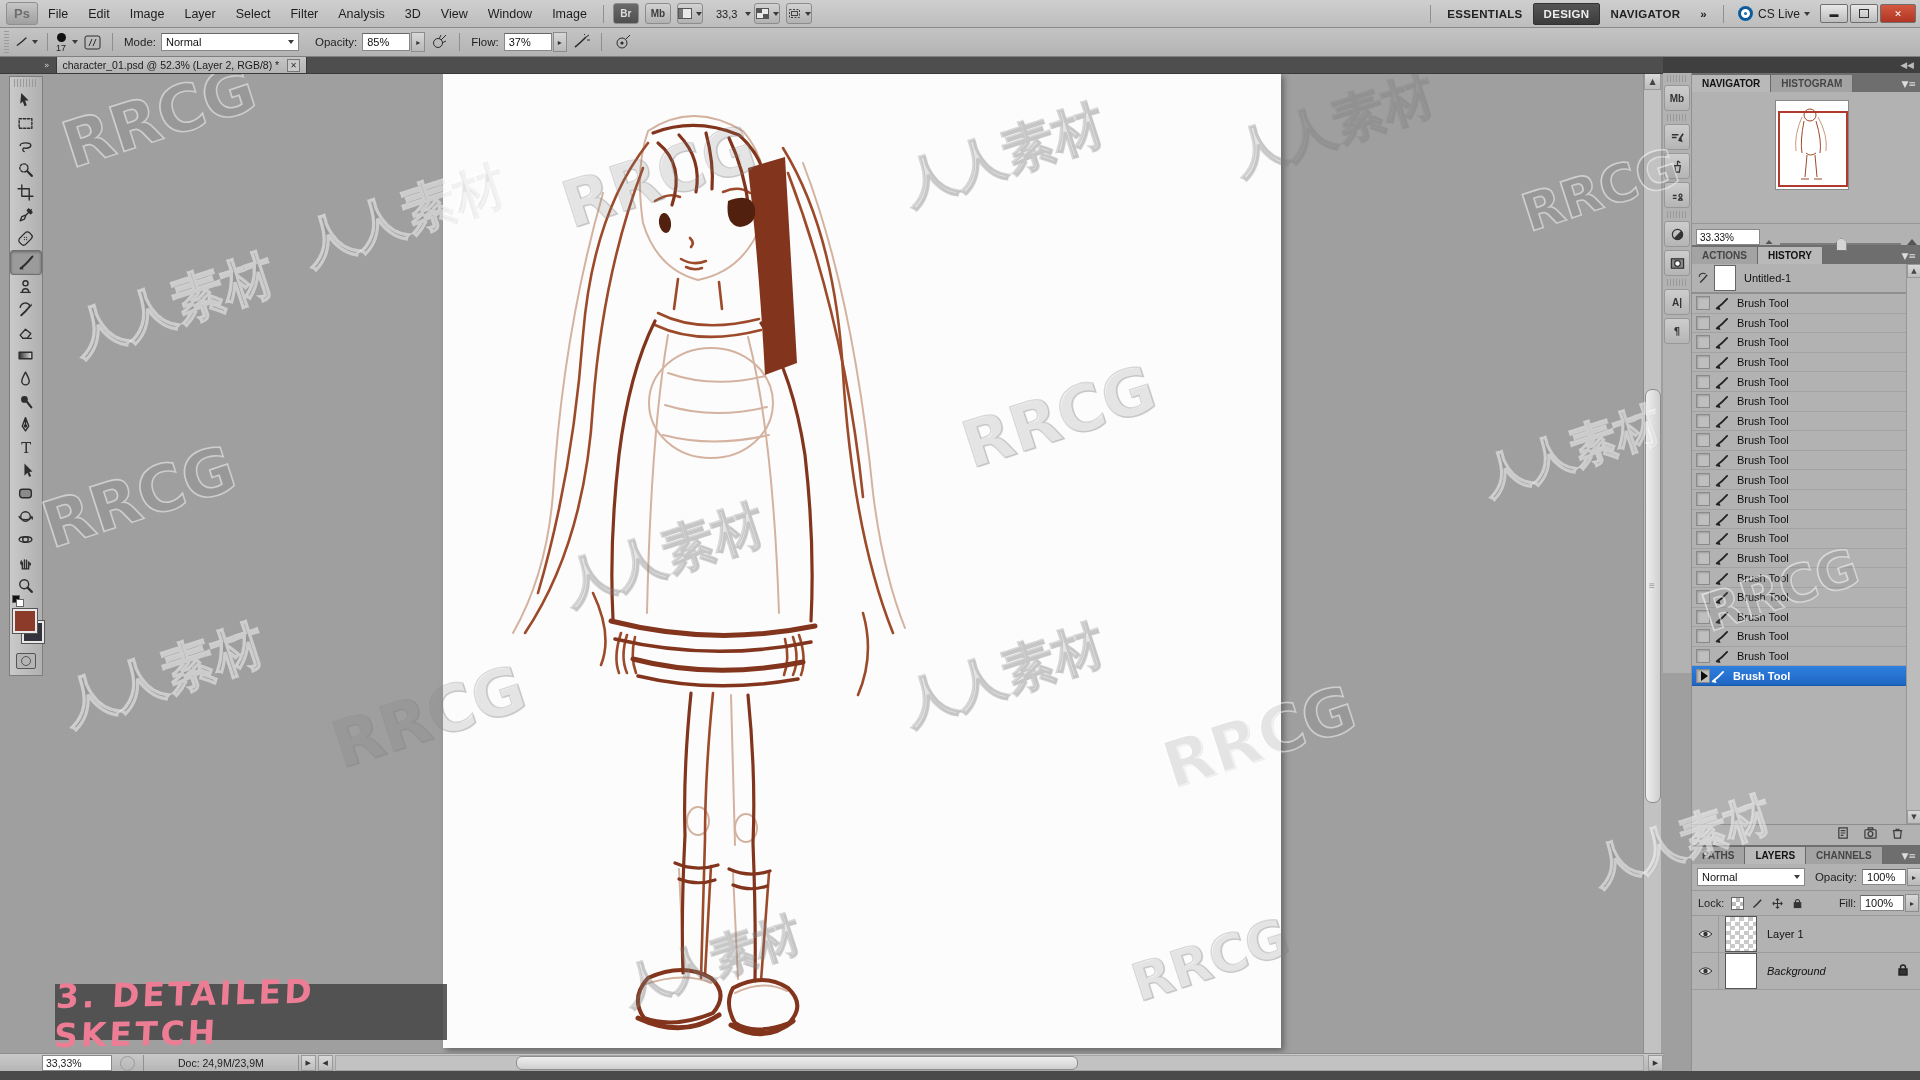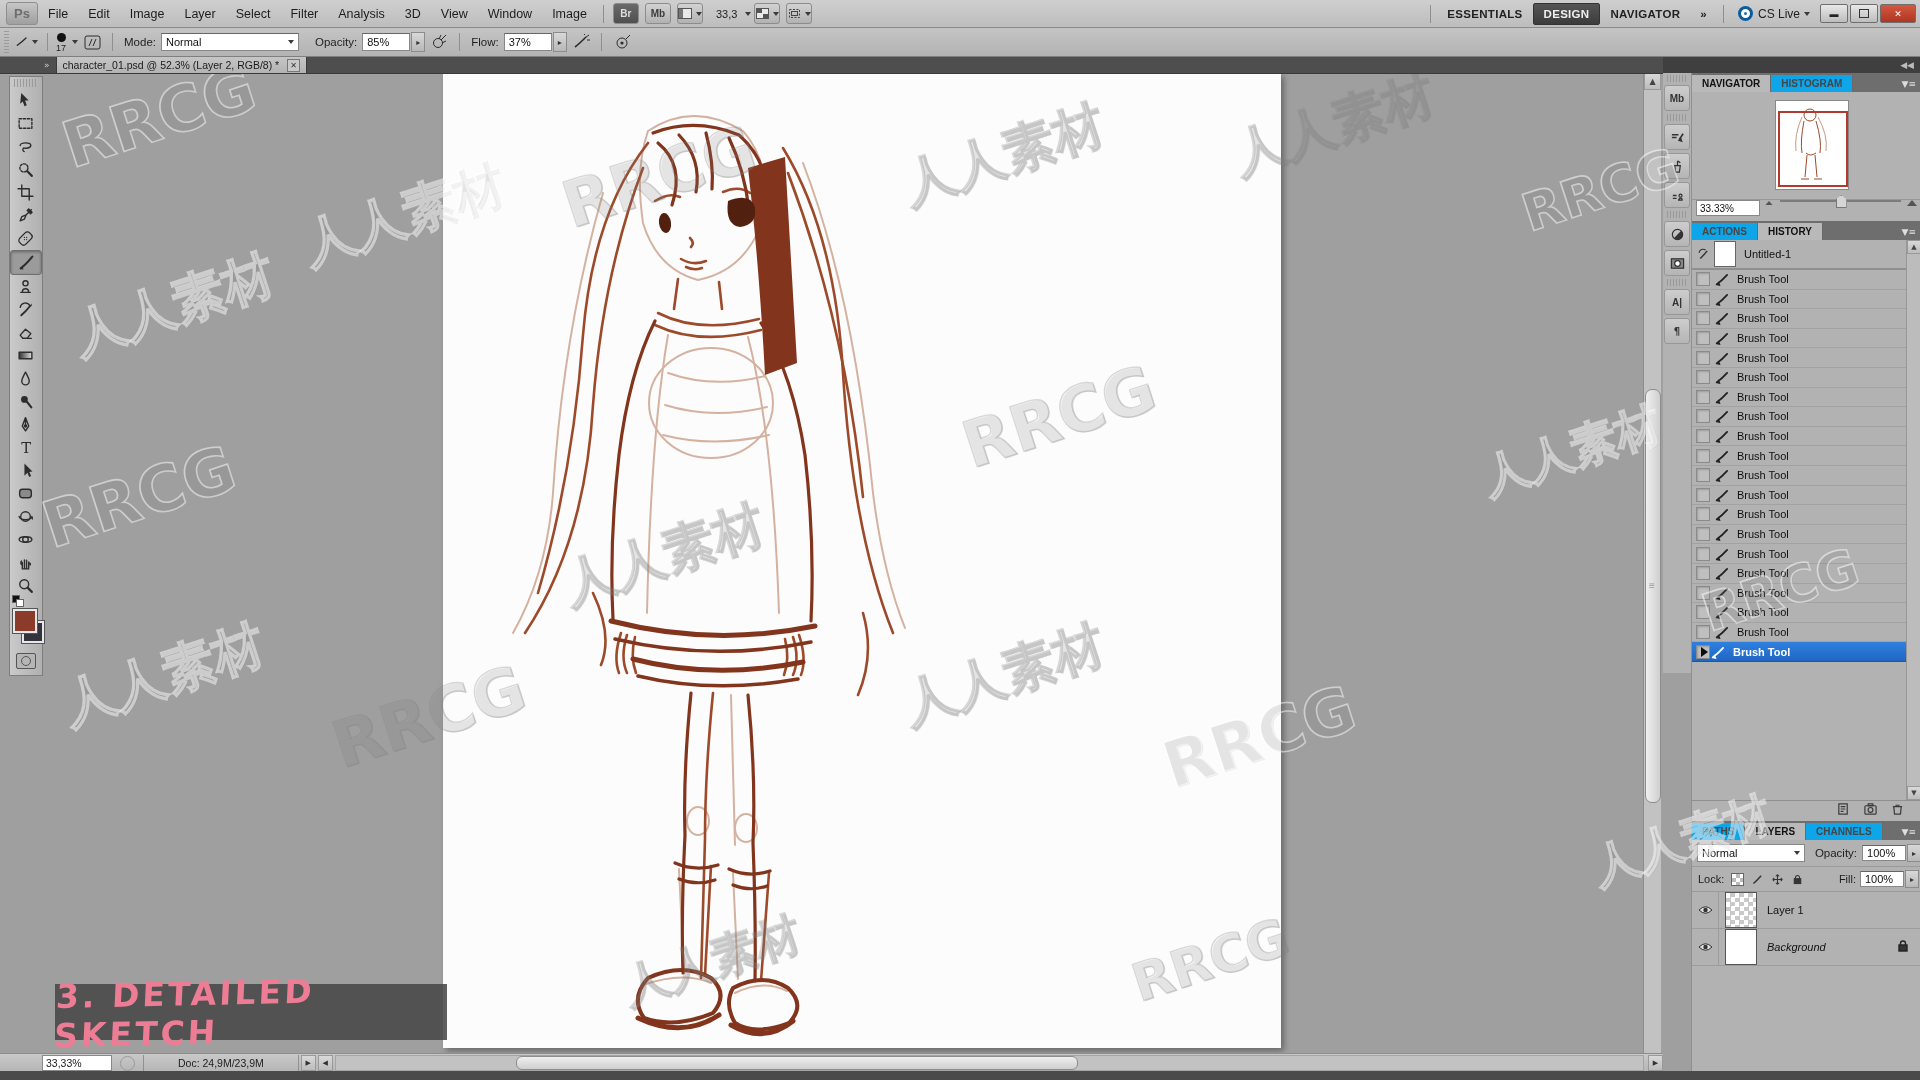--- a/index.html
+++ b/index.html
@@ -119,29 +119,29 @@
   #iconstrip{left:1663px;top:73px;width:28px;height:600px;background:#b2b2b2;border-right:1px solid #8c8c8c;z-index:20;}
   .strip-grip{height:7px;background:repeating-linear-gradient(90deg,#999 0 1px,transparent 1px 3px);margin:2px 4px;}
   .strip-icon{width:24px;height:24px;margin:3px auto;border:1px solid #979797;border-radius:3px;
     background:linear-gradient(#cdcdcd,#b5b5b5);display:flex;align-items:center;justify-content:center;
     font-size:10px;font-weight:bold;color:#333;}
   .strip-icon svg{width:15px;height:15px;stroke:#333;fill:none;stroke-width:1.3;}
 
   #panels{left:1691px;top:73px;width:229px;height:1007px;background:#b2b2b2;z-index:20;border-left:1px solid #909090;}
   .ptabs{height:19px;background:#6e6e6e;display:flex;align-items:flex-end;}
   .ptab{height:17px;padding:0 10px;font-size:10px;font-weight:bold;color:#454545;
-    background:#0ea5e9;border-right:1px solid #6a6a6a;display:flex;align-items:center;}
+    background:#a3a3a3;border-right:1px solid #6a6a6a;display:flex;align-items:center;}
   .ptab.active{background:#b9b9b9;color:#111;}
   .pmenu{margin-left:auto;color:#ddd;font-size:9px;padding:0 5px 3px 0;}
 
   
   #nav-body{position:relative;height:107px;background:#b2b2b2;}
   #nav-thumb{position:absolute;left:83px;top:8px;width:72px;height:88px;background:#fff;border:1px solid #888;}
   #nav-view{position:absolute;left:2px;top:10px;width:66px;height:72px;border:2px solid #b03a2e;}
-  #nav-footer{height:21px;display:flex;align-items:flex-start;border-top:1px solid #979797;}
+  #nav-footer{height:21px;display:flex;align-items:flex-end;border-top:1px solid #979797;margin-top:24px;}
   #nav-zoom{width:56px;height:14px;background:#fff;border:1px solid #888;font-size:10px;
     display:flex;align-items:center;padding:0 3px;margin-left:4px;color:#111;}
   .mountain{width:0;height:0;border-left:5px solid transparent;border-right:5px solid transparent;
     border-bottom:6px solid #555;margin:0 4px;}
   .mountain.small{transform:scale(.7);}
   #nav-slider{flex:1;height:2px;background:#7c7c7c;position:relative;margin:0 2px;}
   #nav-slider .sl-thumb{position:absolute;left:46%;top:-5px;width:9px;height:11px;background:#d5d5d5;
     border:1px solid #777;clip-path:polygon(50% 0,100% 35%,100% 100%,0 100%,0 35%);}
 
   

